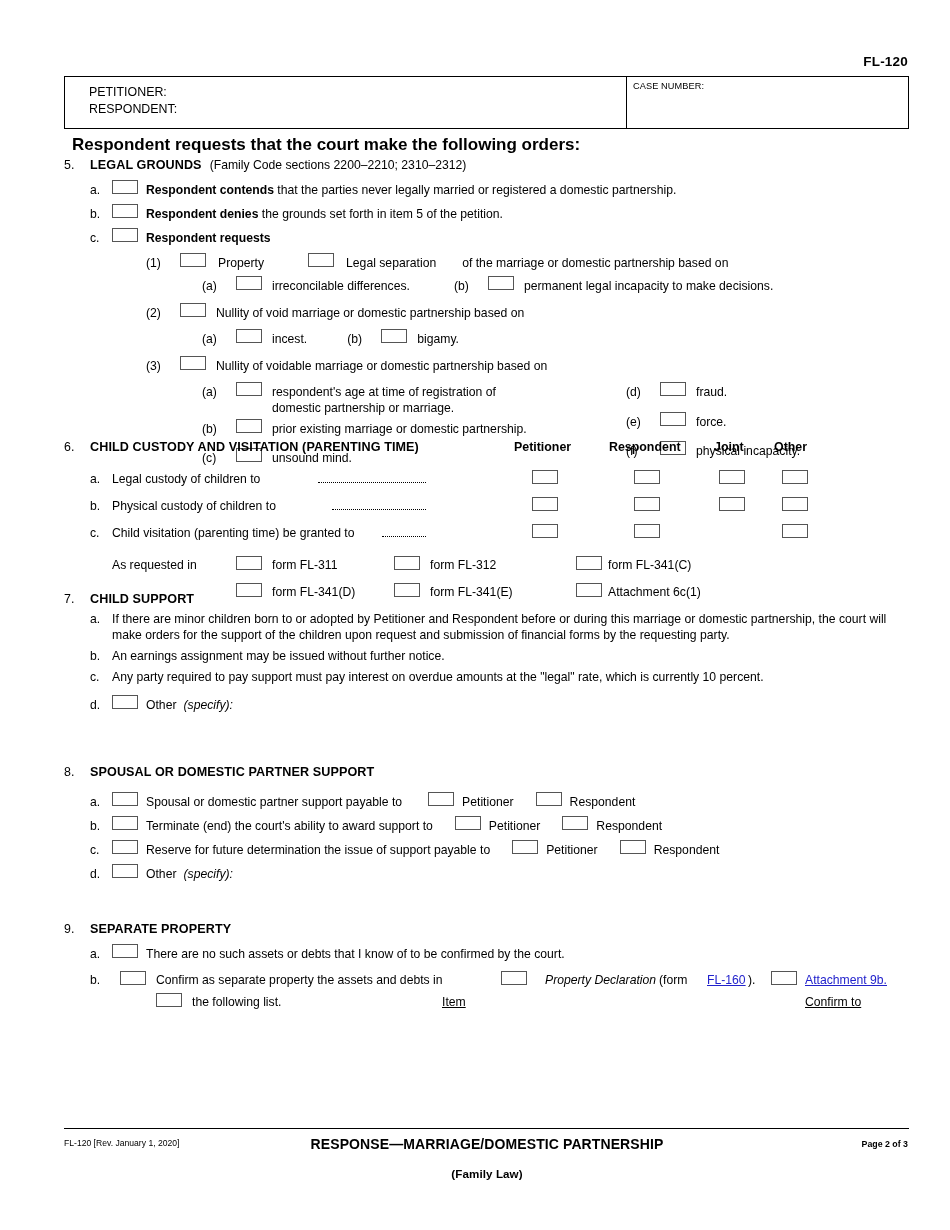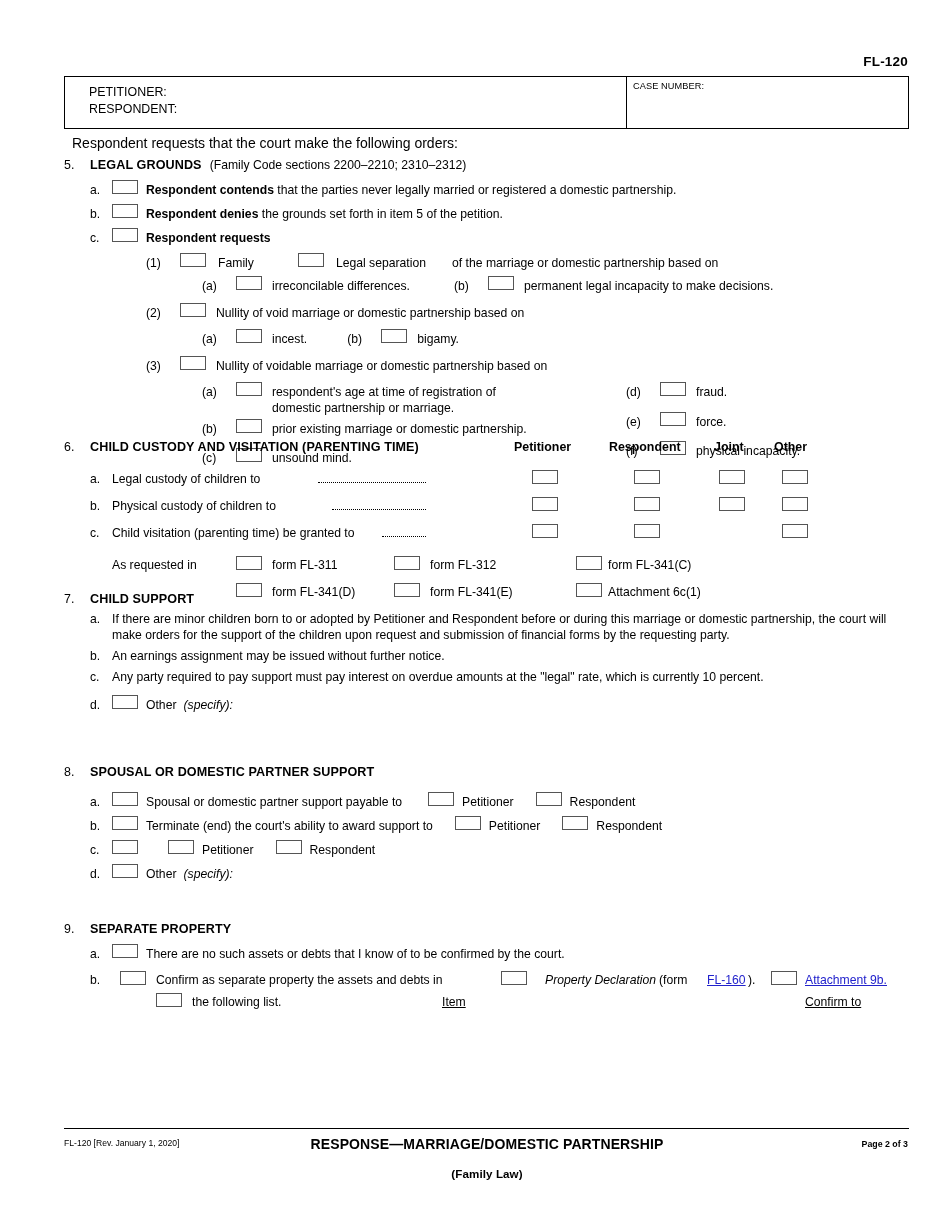--- a/index.html
+++ b/index.html
@@ -71,22 +71,22 @@
   .casenum-label {
     font-size: 9.2px;
     letter-spacing: .1px;
   }
 
   
   .intro {
     position: absolute;
     left: 52px;
     top: 135px;
-    font-weight: normal;
-    font-size: 14px;
+    font-weight: bold;
+    font-size: 17px;
     padding-left: 8px;
   }
 
   .sec {
     position: absolute;
     left: 52px;
     width: 860px;
   }
   .sec-head {
     display: flex;
@@ -229,21 +229,21 @@
       <span class="mk mk-sm">c.</span>
       <span class="cb"></span>
       <span class="gap8"></span>
       <span class="txt b">Respondent requests</span>
     </div>
 
     <div class="row ind-1" style="margin-top:7px;">
       <span class="mk">(1)</span>
       <span class="cb"></span>
       <span style="width:12px;flex:0 0 auto;"></span>
-      <span class="txt">Family</span>
+      <span class="txt">Property</span>
       <span style="width:44px;flex:0 0 auto;"></span>
       <span class="cb"></span>
       <span style="width:12px;flex:0 0 auto;"></span>
       <span class="txt">Legal separation</span>
       <span style="width:26px;flex:0 0 auto;"></span>
       <span class="txt">of the marriage or domestic partnership based on</span>
     </div>
 
     <div class="row ind-ab" style="margin-top:5px;">
       <span class="mk">(a)</span>
@@ -449,20 +449,21 @@
       <span style="width:22px;flex:0 0 auto;"></span>
       <span class="cb"></span>
       <span class="gap8"></span>
       <span class="txt">Respondent</span>
     </div>
 
     <div class="row ind-a" style="margin-top:6px;">
       <span class="mk mk-sm">c.</span>
       <span class="cb"></span>
       <span class="gap8"></span>
+      <span class="txt">Reserve for future determination the issue of support payable to</span>
       <span style="width:22px;flex:0 0 auto;"></span>
       <span class="cb"></span>
       <span class="gap8"></span>
       <span class="txt">Petitioner</span>
       <span style="width:22px;flex:0 0 auto;"></span>
       <span class="cb"></span>
       <span class="gap8"></span>
       <span class="txt">Respondent</span>
     </div>
 

